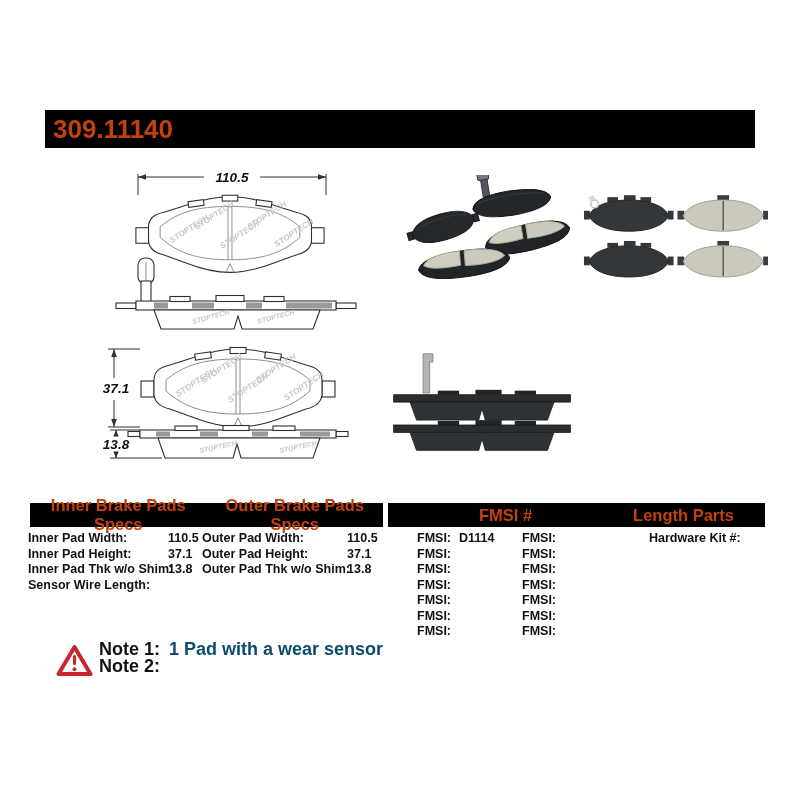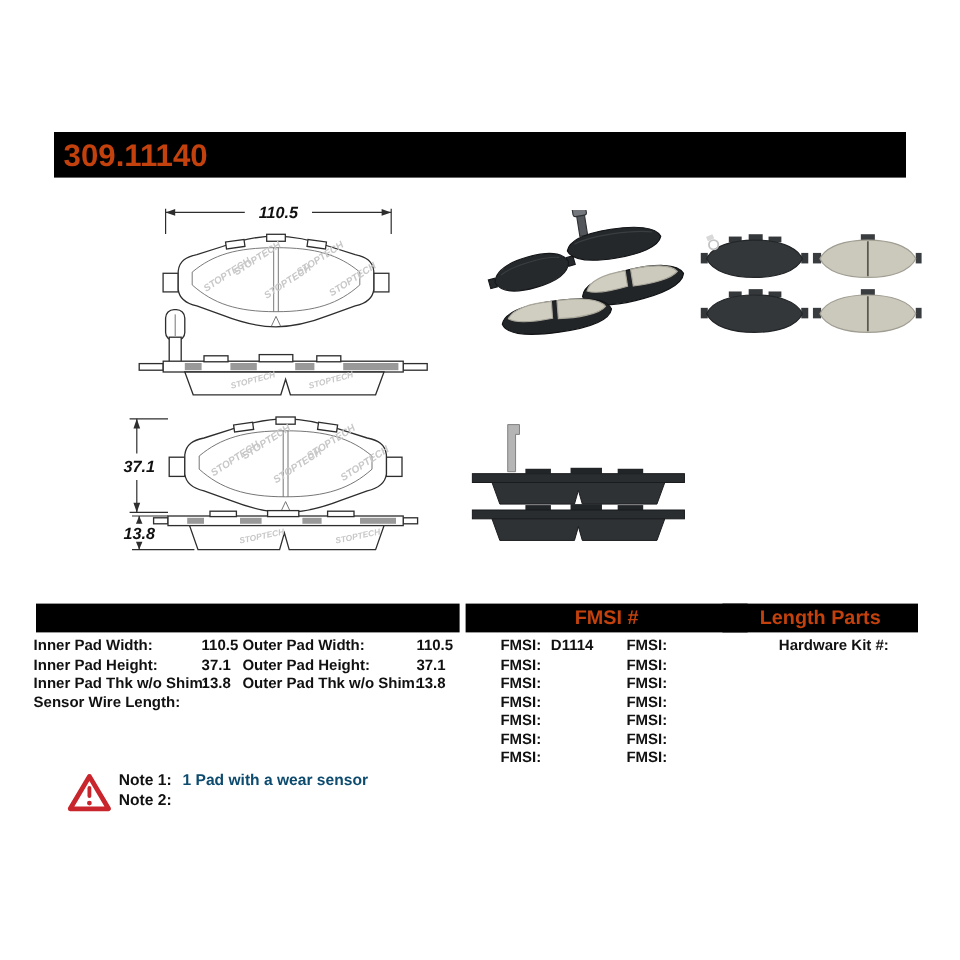--- a/index.html
+++ b/index.html
@@ -18,21 +18,21 @@
   .spec-row{display:flex;white-space:nowrap;}
   .spec-label{text-align:left;}
   #inner-col{left:28px;} #inner-col .spec-label{width:135px;}
   #outer-col{left:202px;} #outer-col .spec-label{width:140px;}
   .spec-value{margin-left:5px;}
   .fmsi-col{position:absolute;top:531px;font-size:12.5px;font-weight:bold;line-height:15.5px;}
   #fmsi-left{left:390px;} #fmsi-right{left:495px;}
   .fmsi-row{display:flex;white-space:nowrap;padding-left:27px;}
   .fmsi-row .spec-value{margin-left:8px;}
   #related-col{left:622px;}
-  #notes{position:absolute;left:99px;top:641px;font-size:13px;font-weight:bold;line-height:17px;}
+  #notes{position:absolute;left:99px;top:641px;font-size:18px;font-weight:bold;line-height:17px;}
   .note-row{display:flex;white-space:nowrap;}
   .note-text{color:#0c4a6e;margin-left:9px;}
   #warning-icon{position:absolute;left:56px;top:644px;}
   svg{position:absolute;}
   .ln{fill:#fff;stroke:#2e2e2e;stroke-width:1.1;}
   .ln2{fill:none;stroke:#707070;stroke-width:0.8;}
   .shim{fill:#999;stroke:none;}
   .dim{stroke:#2e2e2e;stroke-width:1;fill:none;}
   .arr{fill:#2e2e2e;stroke:none;}
   .wm{fill:#c8c8c8;font:italic bold 8.5px "Liberation Sans",sans-serif;}
@@ -222,20 +222,22 @@
     <g transform="translate(0,37)">
       <rect x="56" y="57" width="26" height="5" fill="#222528"></rect>
       <rect x="102" y="56" width="32" height="6" fill="#222528"></rect>
       <rect x="150" y="57" width="26" height="5" fill="#222528"></rect>
       <rect x="2" y="62" width="216" height="9" fill="#2a2d30" stroke="#17191b"></rect>
       <path d="M22,71 L198,71 L190,93 L114,93 L110,79 L106,93 L30,93 Z" fill="#2f3235" stroke="#191c1e"></path>
     </g>
   </svg>
 
   <div class="bar section-bar" id="specs-bar">
+    <span>Inner Brake Pads Specs</span>
+    <span>Outer Brake Pads Specs</span>
   </div>
   <div class="bar section-bar" id="fmsi-bar">
     <span>FMSI #</span>
   </div>
   <div class="bar section-bar" id="related-bar">
     <span>Length Parts</span>
   </div>
 
   <div class="spec-col" id="inner-col">
     <div class="spec-row">

